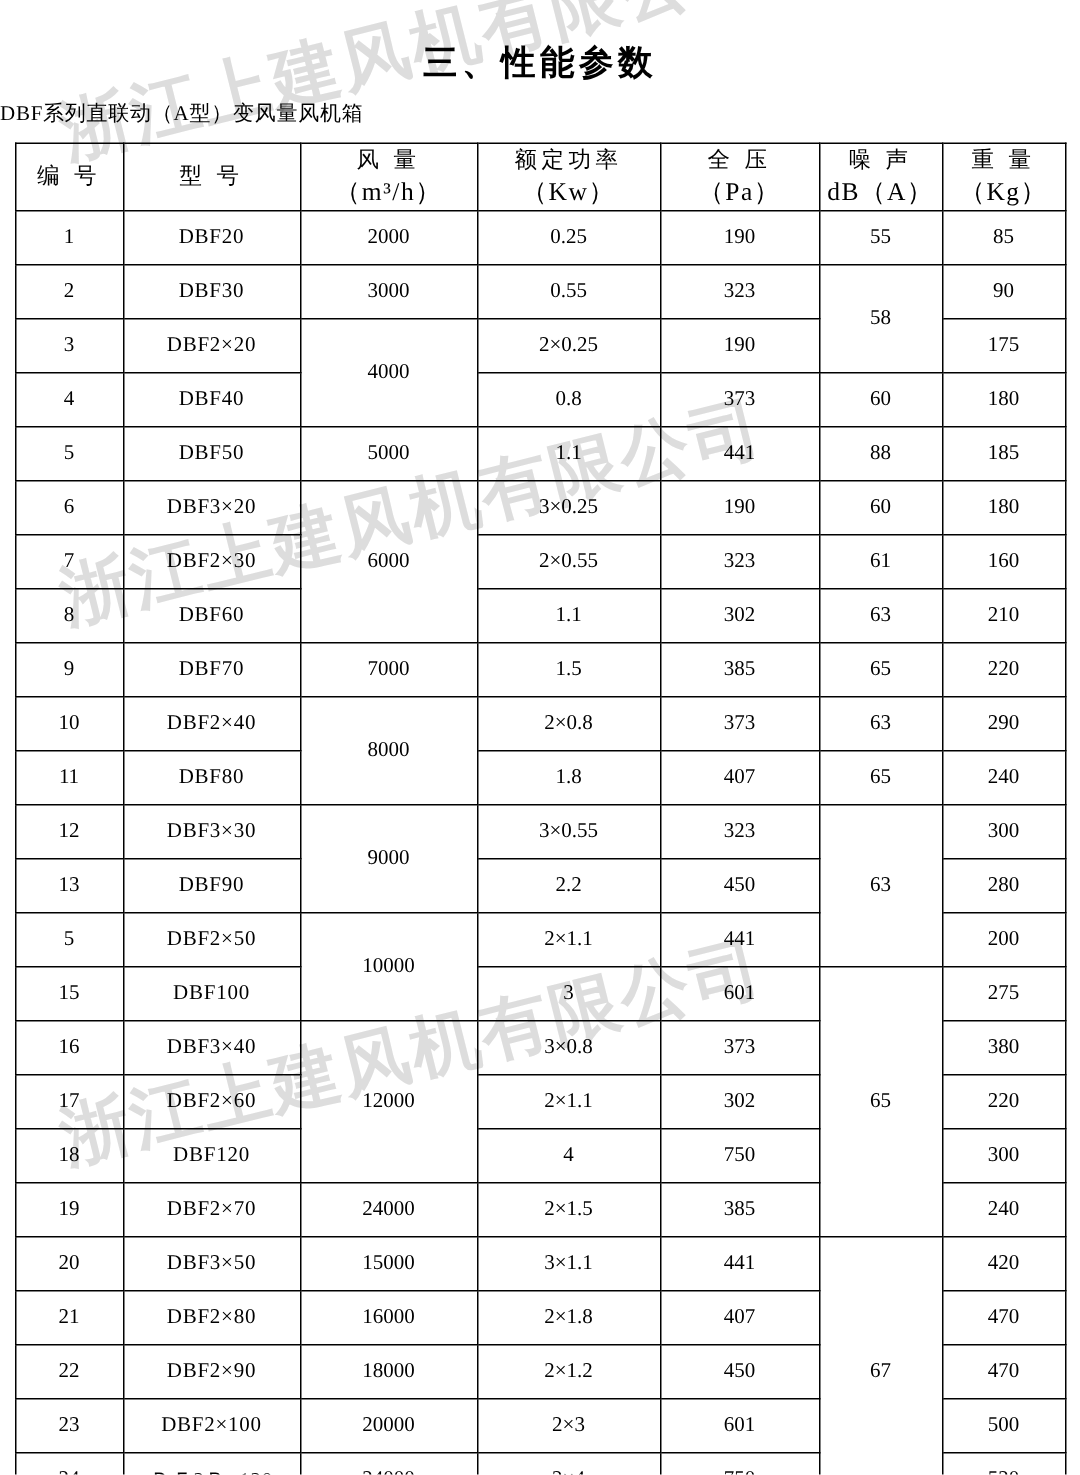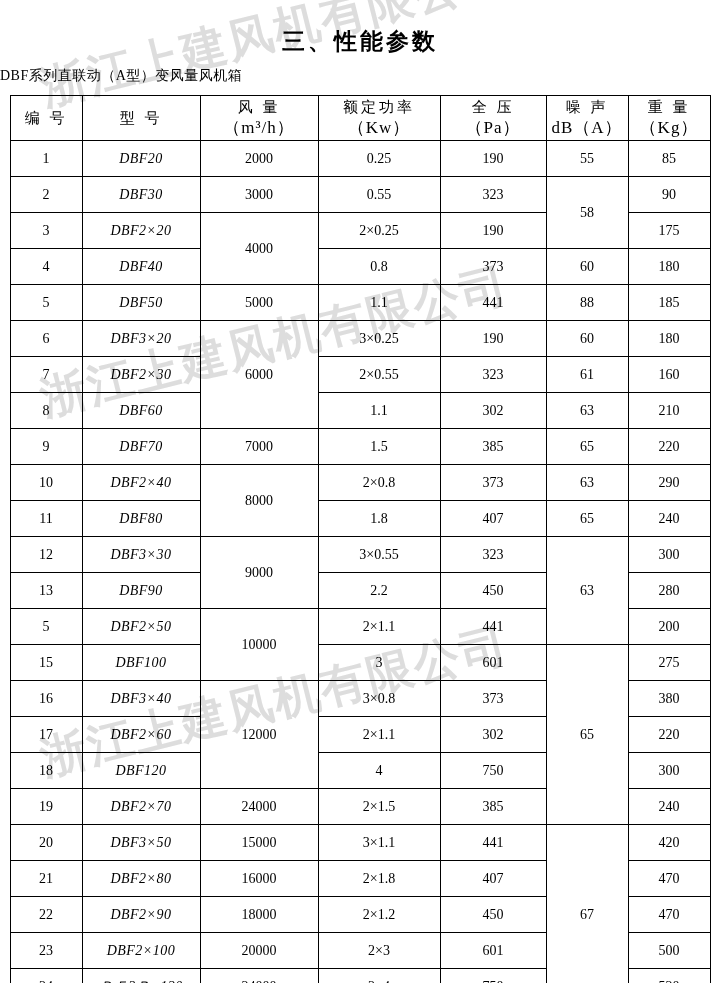--- a/index.html
+++ b/index.html
@@ -101,21 +101,21 @@
 
   col.c0 { width: 72px; }
   col.c1 { width: 118px; }
   col.c2 { width: 118px; }
   col.c3 { width: 122px; }
   col.c4 { width: 106px; }
   col.c5 { width: 82px; }
   col.c6 { width: 82px; }
 
   .cell-num { font-size: 14px; }
-  .cell-model { font-size: 13.5px; letter-spacing: 0.5px; font-style: italic; }
+  .cell-model { font-size: 13.5px; letter-spacing: 0.5px; }
 </style>
 </head>
 <body>
 
 <div class="page">
 
   <div class="watermark">
     <div class="wm-line wm1">浙江上建风机有限公司</div>
     <div class="wm-line wm2">浙江上建风机有限公司</div>
     <div class="wm-line wm3">浙江上建风机有限公司</div>

